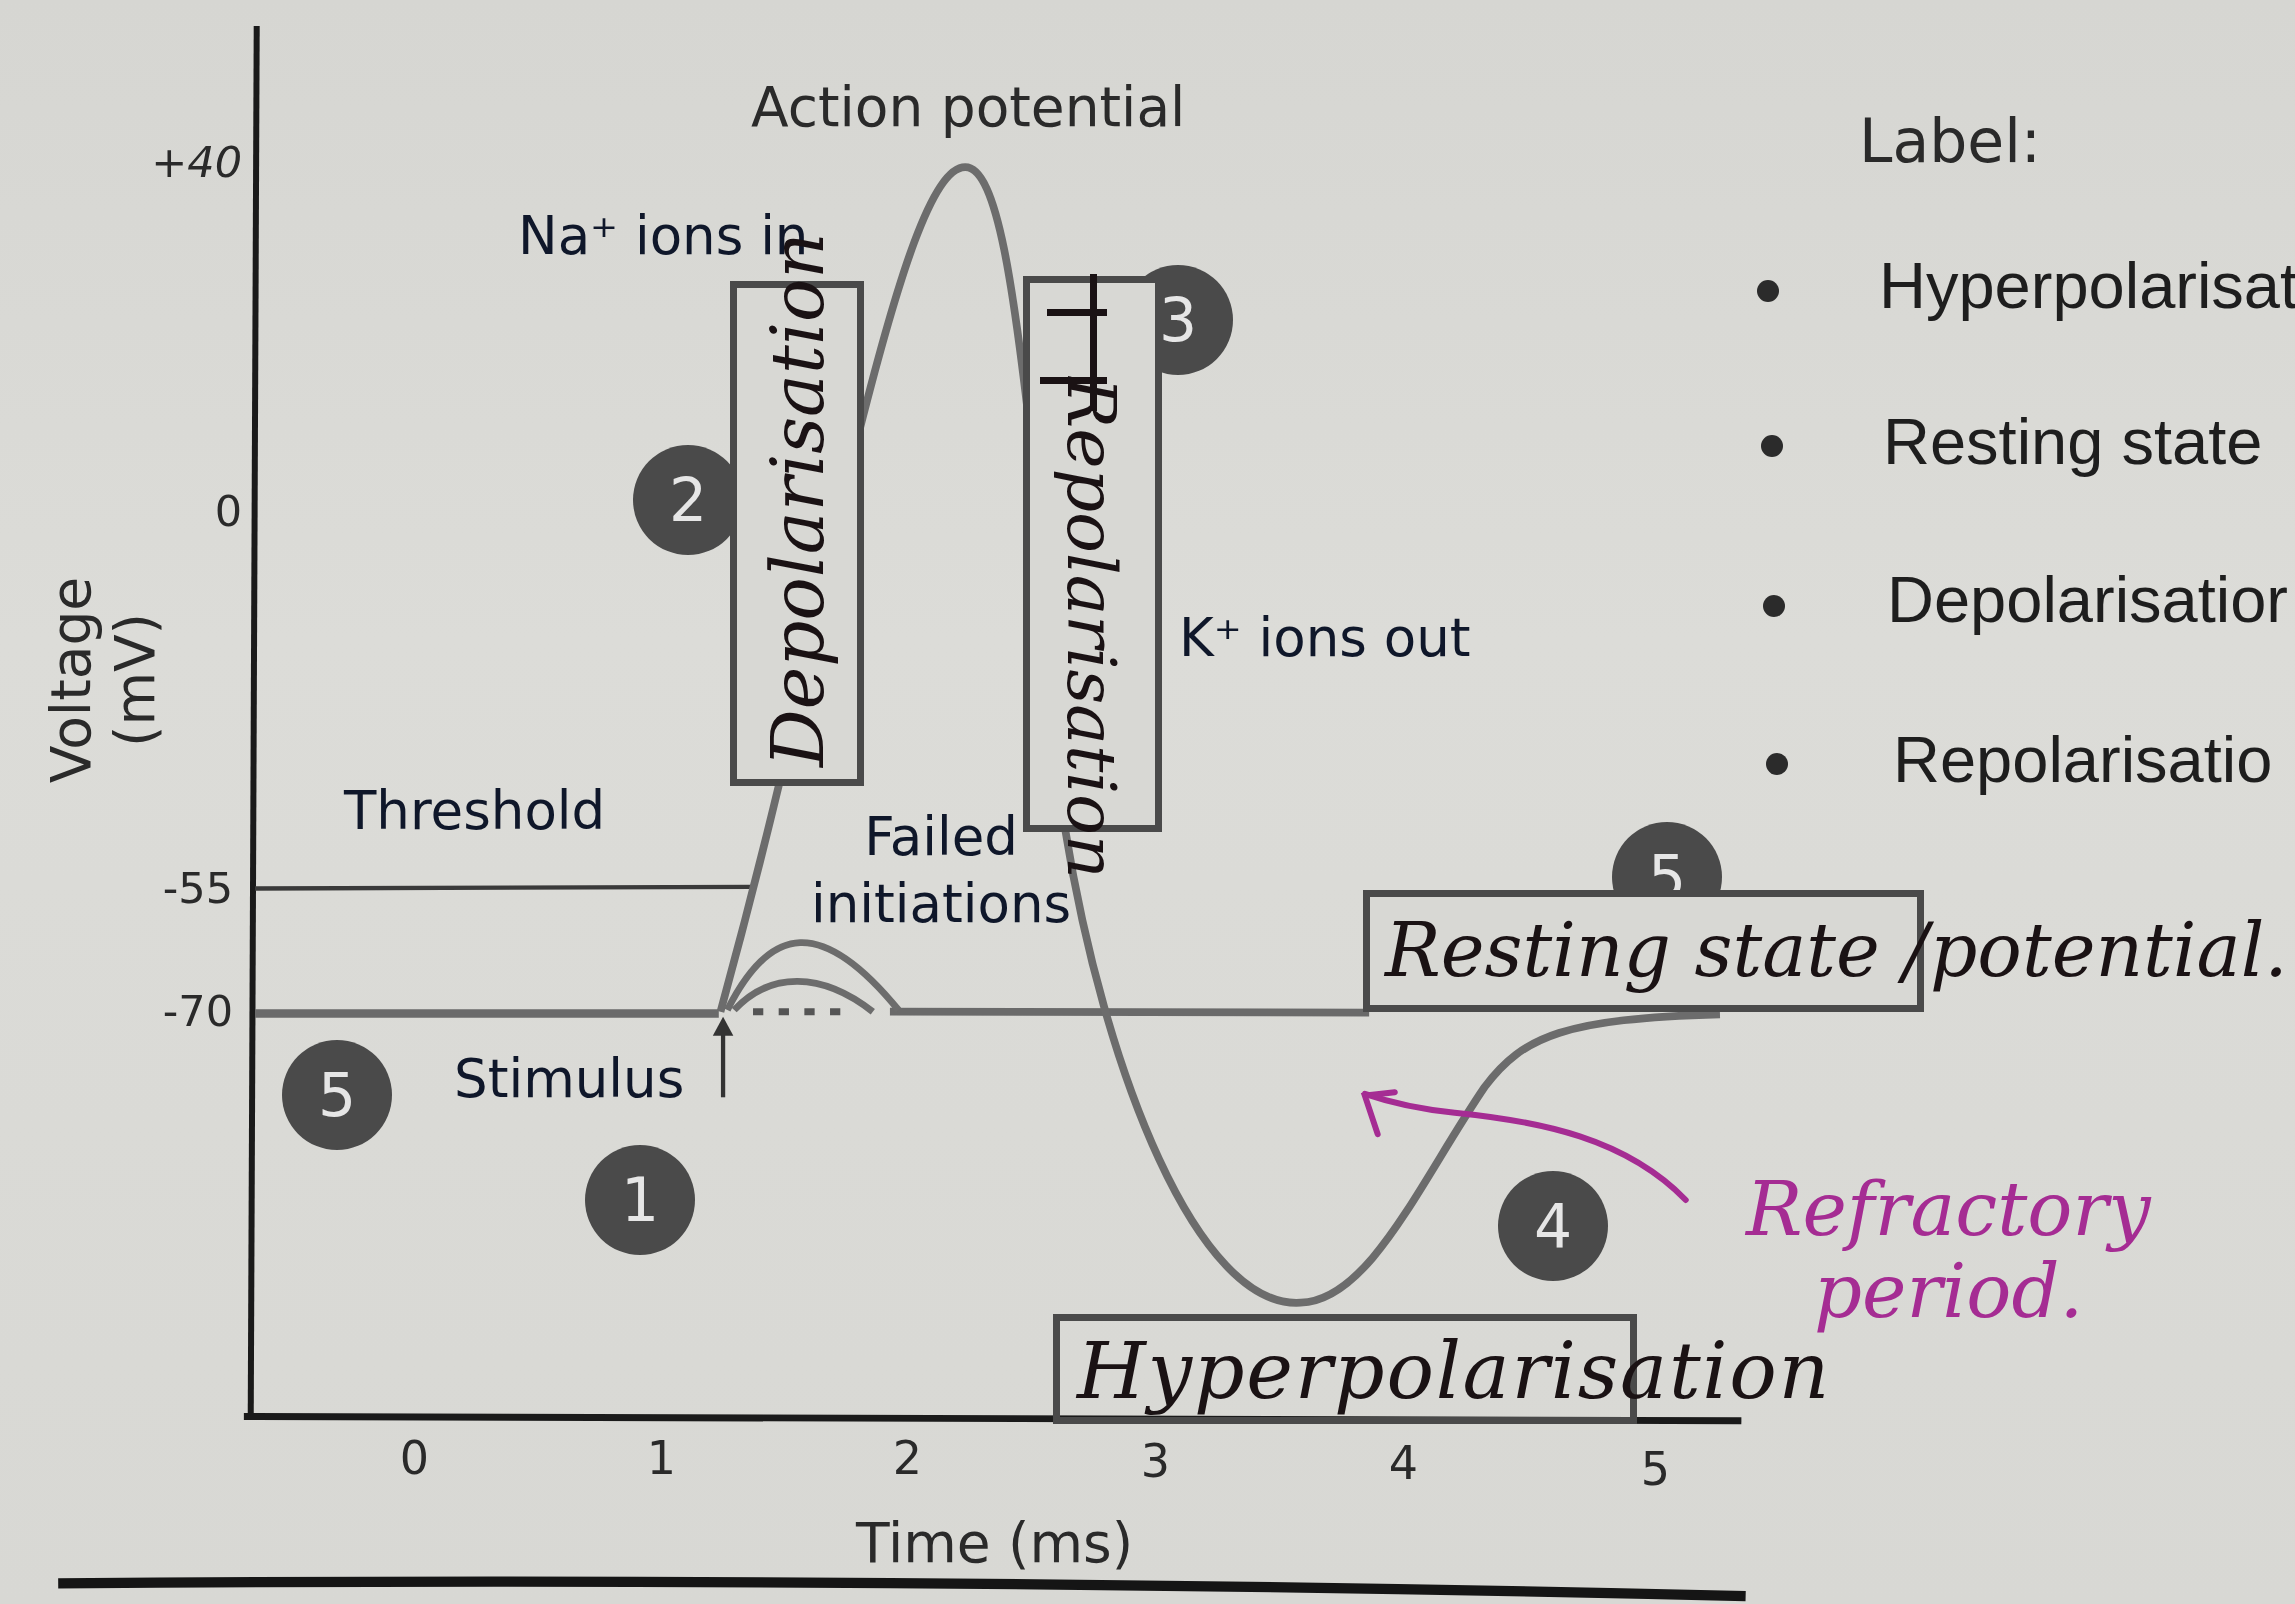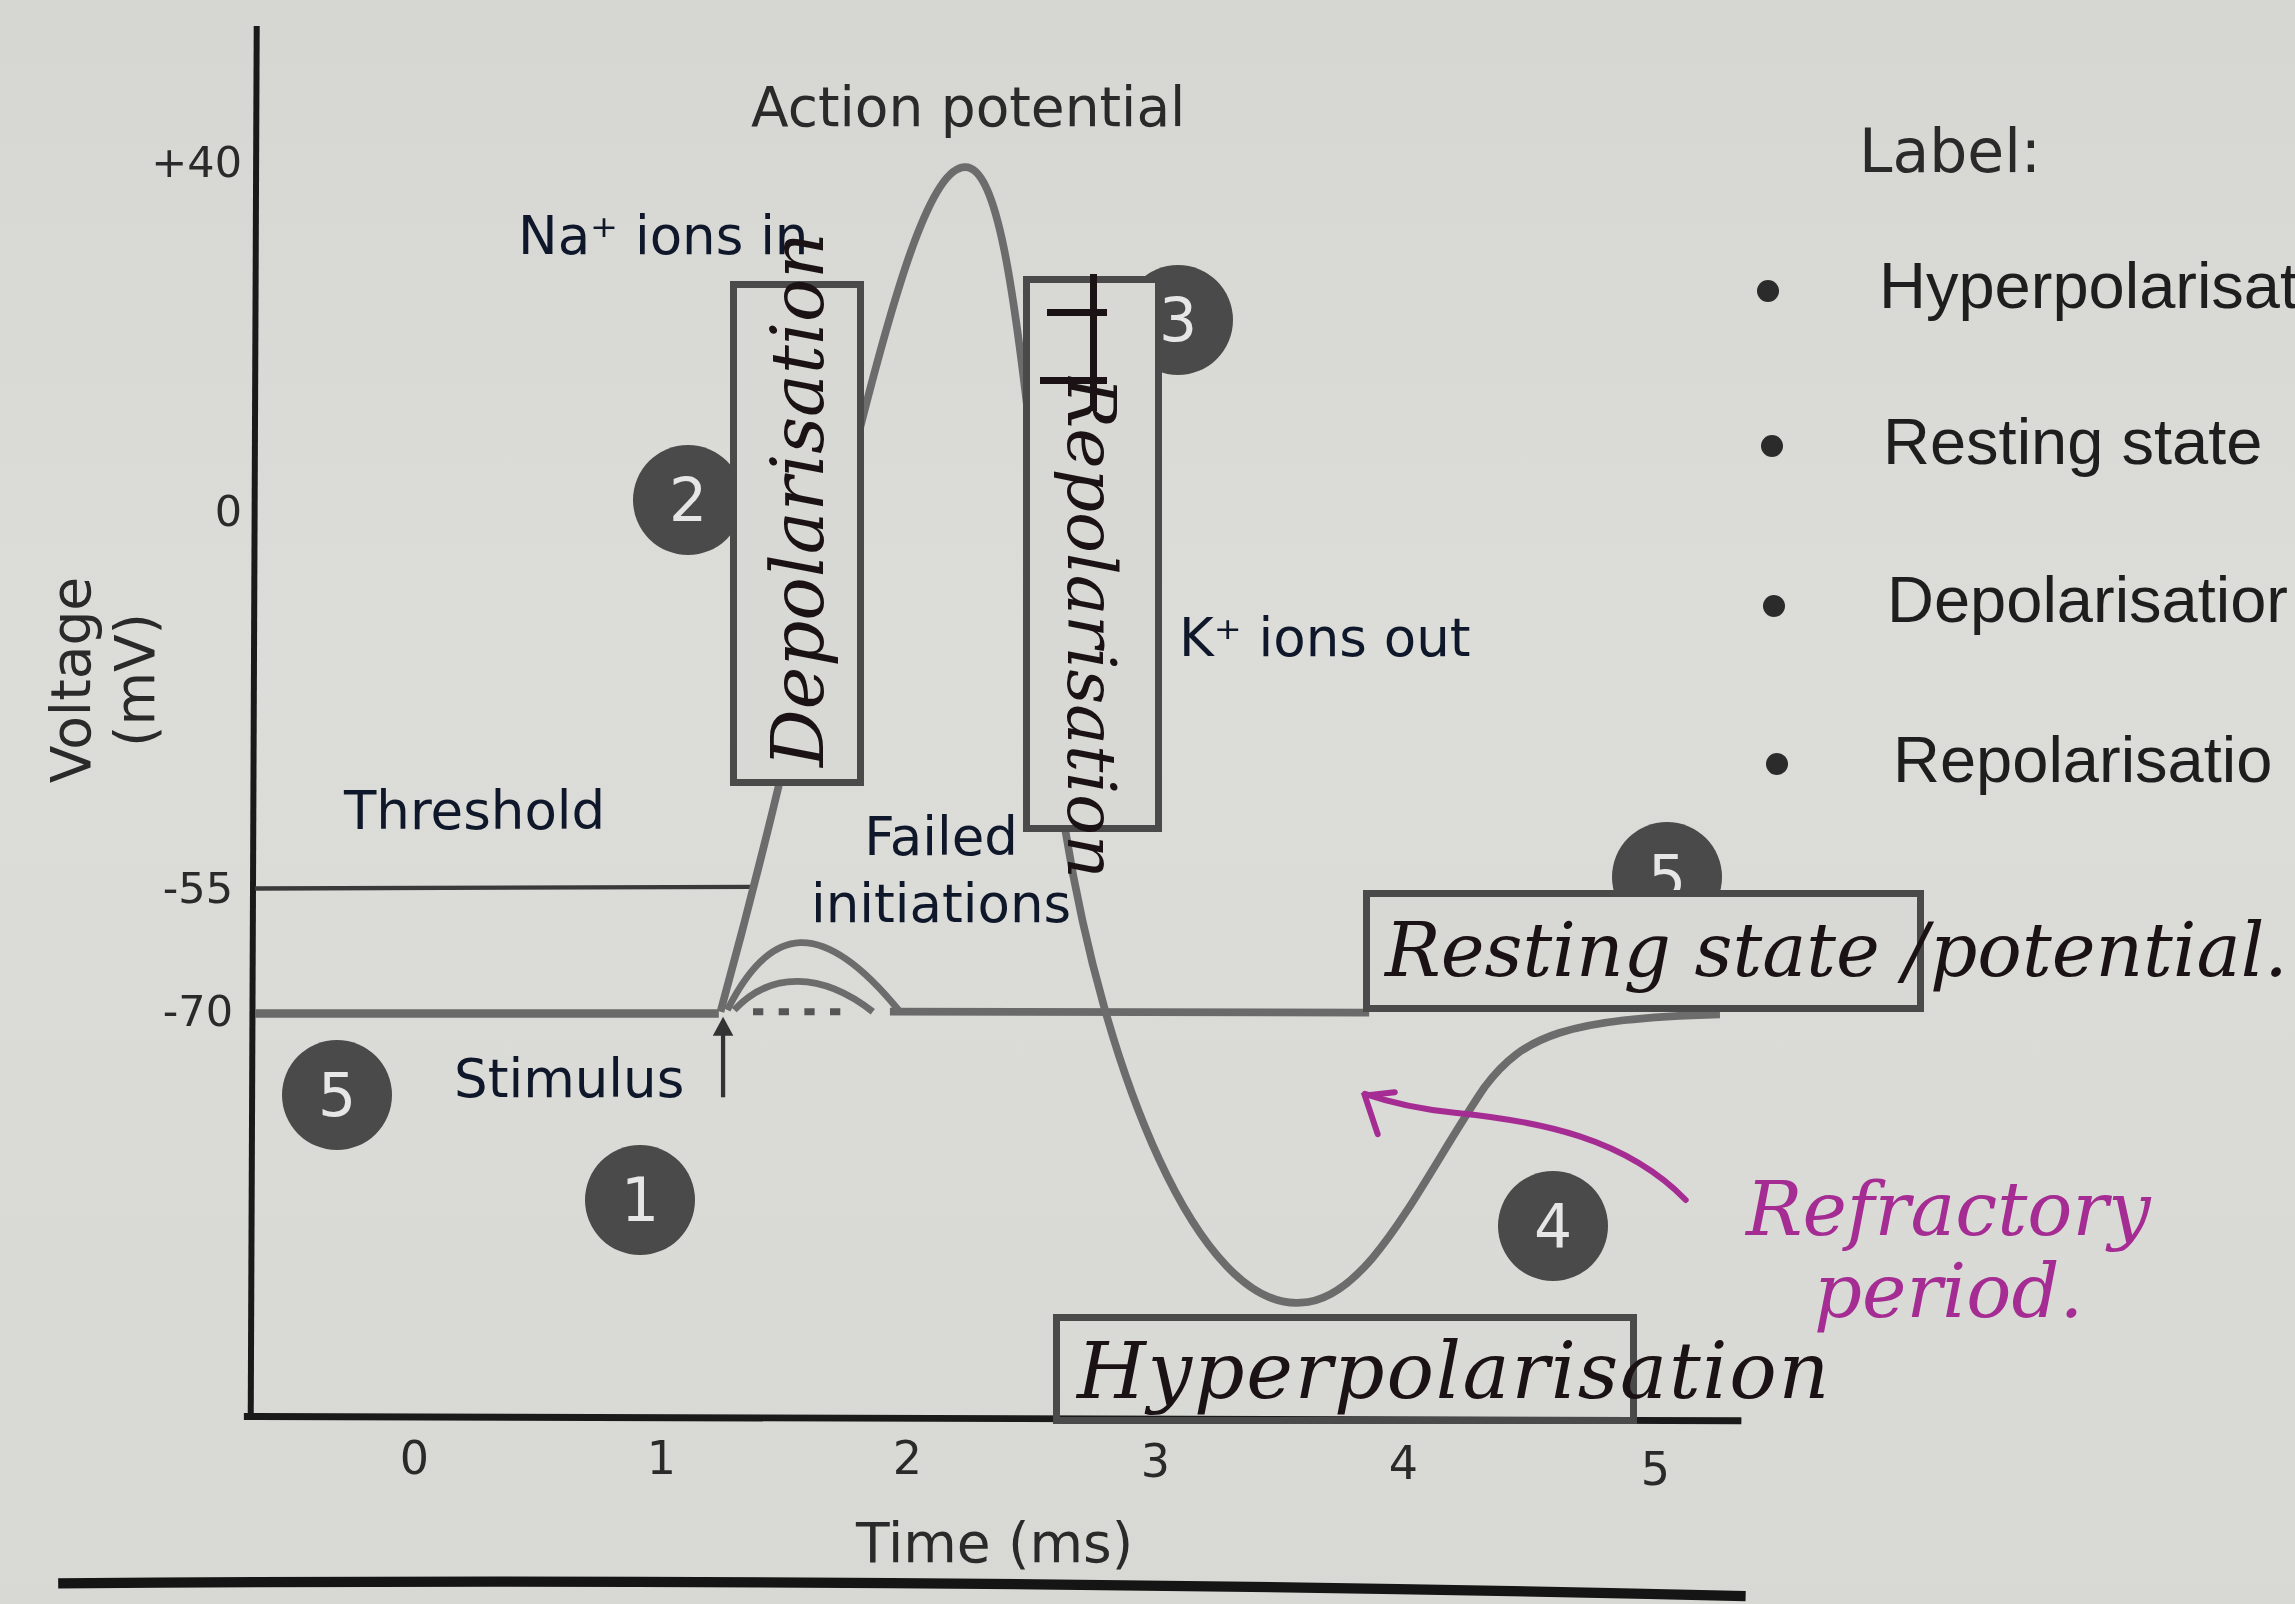--- a/index.html
+++ b/index.html
@@ -65,21 +65,21 @@
 
   <path d="M 1970 1402 C 1900 1330, 1800 1310, 1700 1300 C 1660 1296, 1630 1290, 1595 1278" fill="none" stroke="#a52c93" stroke-width="7" stroke-linecap="round"></path>
   <path d="M 1610 1325 L 1595 1280 L 1630 1276" fill="none" stroke="#a52c93" stroke-width="7" stroke-linecap="round"></path>
 
   <path d="M 68 1850 C 700 1845, 1400 1850, 2040 1865" fill="none" stroke="#151515" stroke-width="12"></path>
 </svg>
 
 <div class="abs print" style="left:-60px; top:616px; width:325px; text-align:center; transform:rotate(-90deg); font-size:55px;">Voltage (mV)</div>
 <div class="abs print" style="left:856px; top:1511px; font-size:55px;">Time (ms)</div>
 
-<div class="abs print tick-y" style="left:139px; top:137px;">+40</div>
+<div class="abs print tick-y" style="left:139px; top:137px;font-style:italic;">+40</div>
 <div class="abs print tick-y" style="left:139px; top:486px;">0</div>
 <div class="abs print tick-y" style="left:130px; top:863px;">-55</div>
 <div class="abs print tick-y" style="left:130px; top:986px;">-70</div>
 
 <div class="abs print tick-x" style="left:389px; top:1431px;">0</div>
 <div class="abs print tick-x" style="left:636px; top:1431px;">1</div>
 <div class="abs print tick-x" style="left:882px; top:1431px;">2</div>
 <div class="abs print tick-x" style="left:1130px; top:1434px;">3</div>
 <div class="abs print tick-x" style="left:1378px; top:1436px;">4</div>
 <div class="abs print tick-x" style="left:1630px; top:1442px;">5</div>
@@ -115,21 +115,21 @@
 
 <div class="box" style="left:1363px; top:890px; width:561px; height:122px; background:#d8d8d4;"></div>
 <div class="abs hand" style="left:1385px; top:907px; font-size:74px;">Resting state /</div>
 <div class="abs hand" style="left:1930px; top:907px; font-size:74px;">potential.</div>
 
 <div class="abs hand purple" style="left:1746px; top:1168px; font-size:75px; line-height:82px;">
   <div>Refractory</div>
   <div style="padding-left:68px;">period.</div>
 </div>
 
-<div class="abs print" style="left:1859px; top:116px; font-size:60px;">Label:</div>
+<div class="abs print" style="left:1859px; top:106px; font-size:60px;">Label:</div>
 <div class="bullet" style="left:1757px; top:280px;"></div>
 <div class="list-item" style="left:1879px; top:248px;">Hyperpolarisat</div>
 <div class="bullet" style="left:1761px; top:435px;"></div>
 <div class="list-item" style="left:1883px; top:404px;">Resting state</div>
 <div class="bullet" style="left:1763px; top:595px;"></div>
 <div class="list-item" style="left:1887px; top:562px;">Depolarisatior</div>
 <div class="bullet" style="left:1766px; top:753px;"></div>
 <div class="list-item" style="left:1893px; top:722px;">Repolarisatio</div>
 
 

